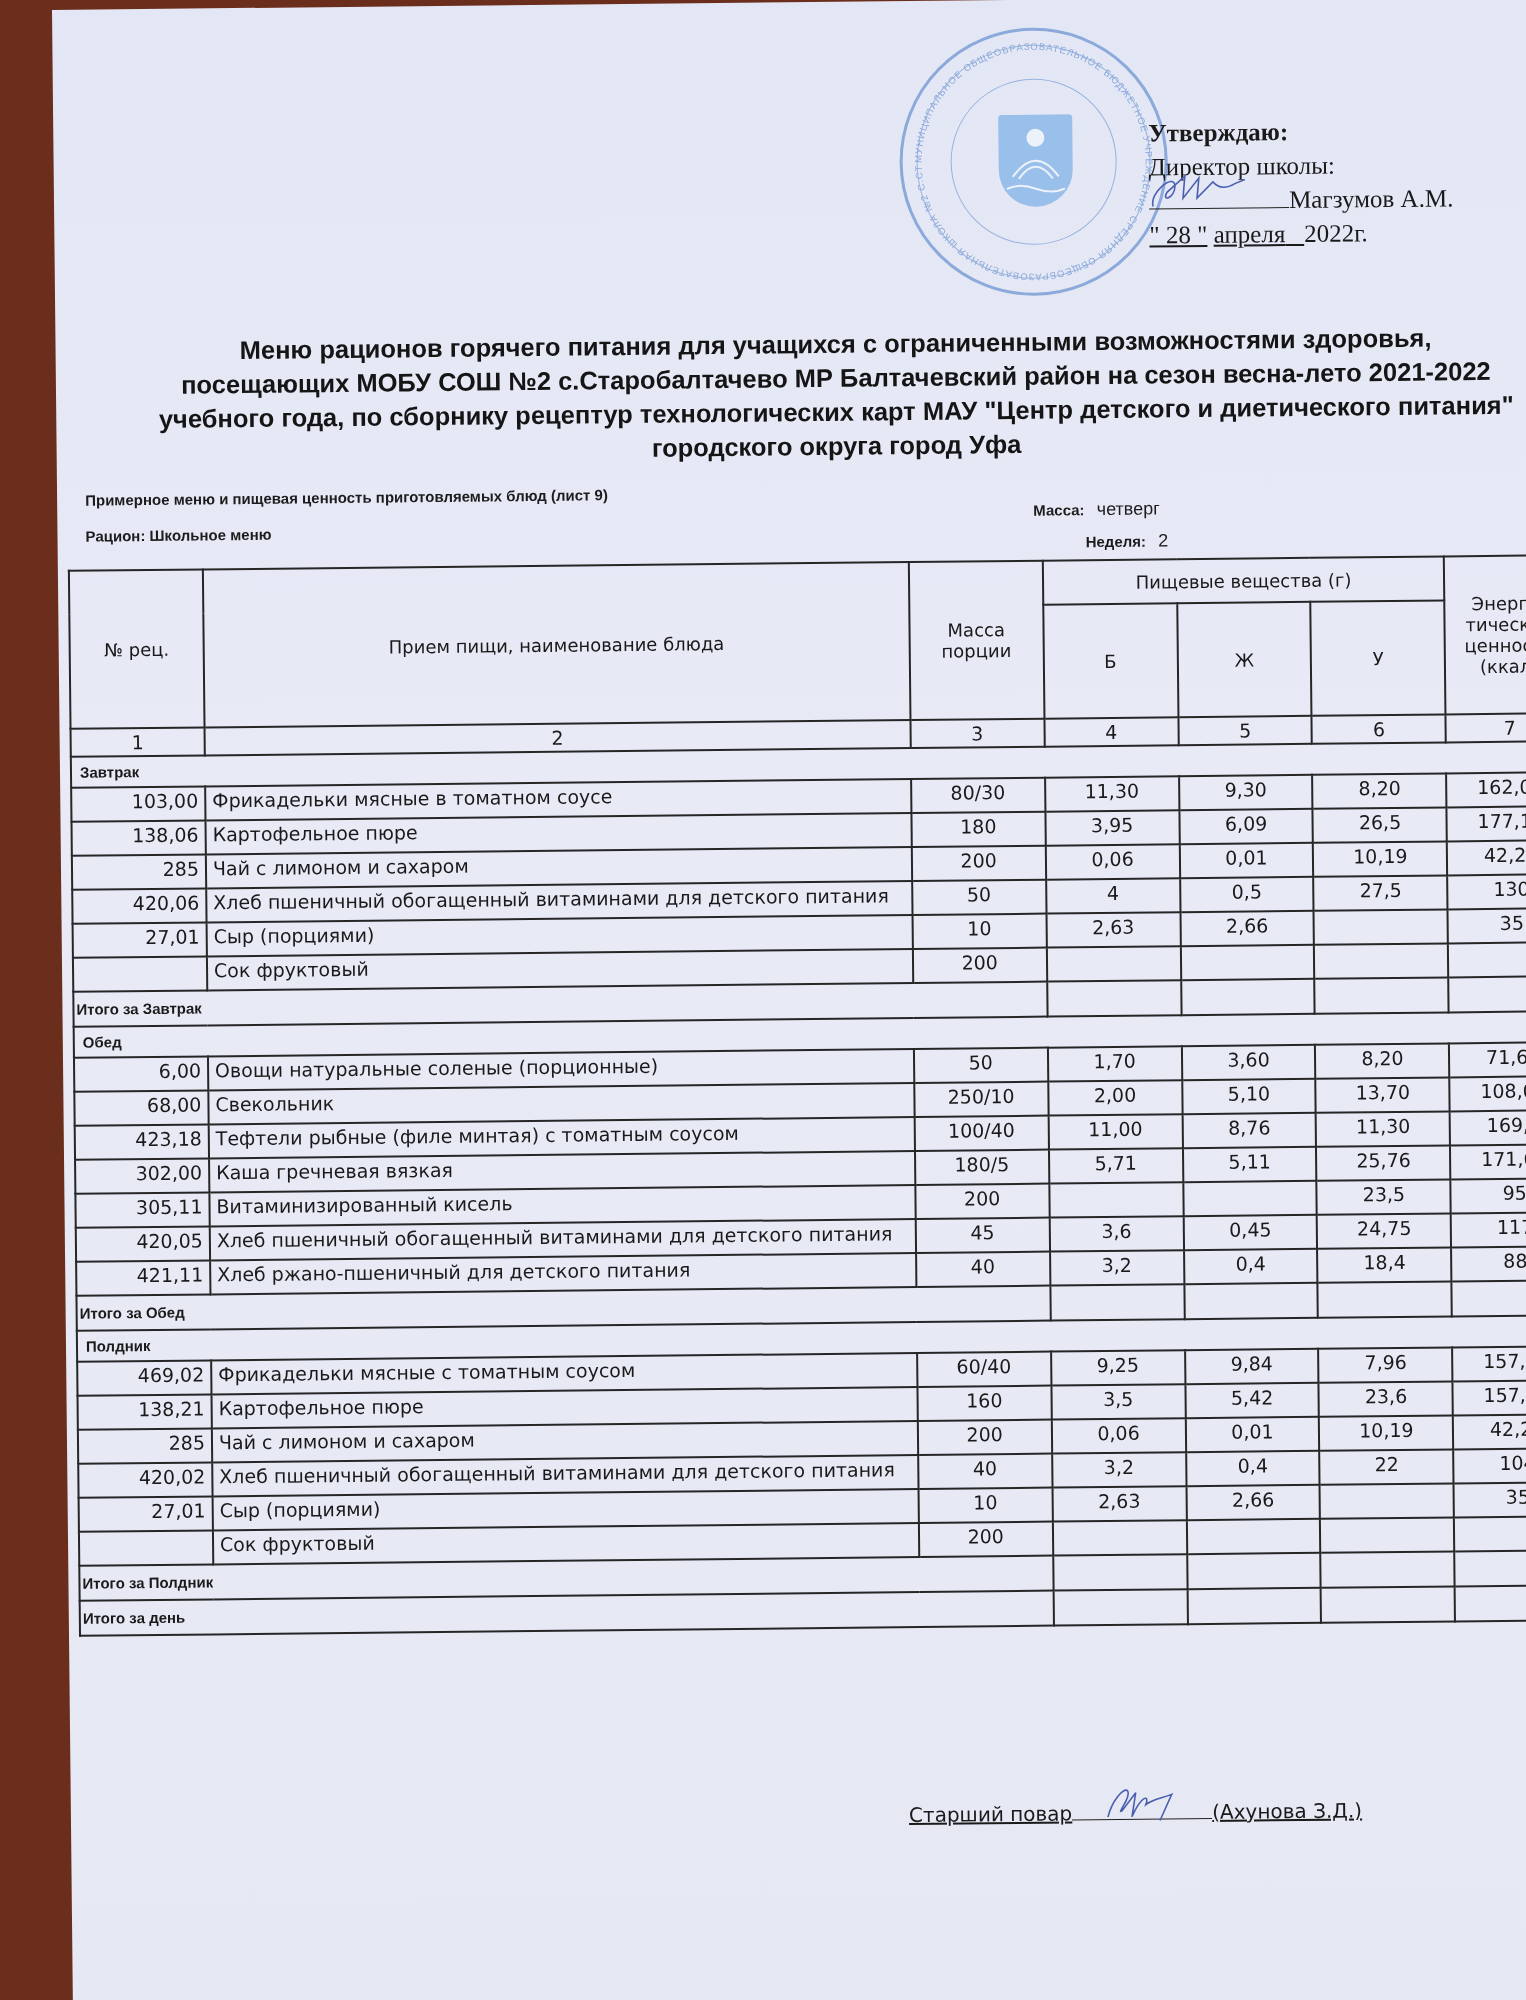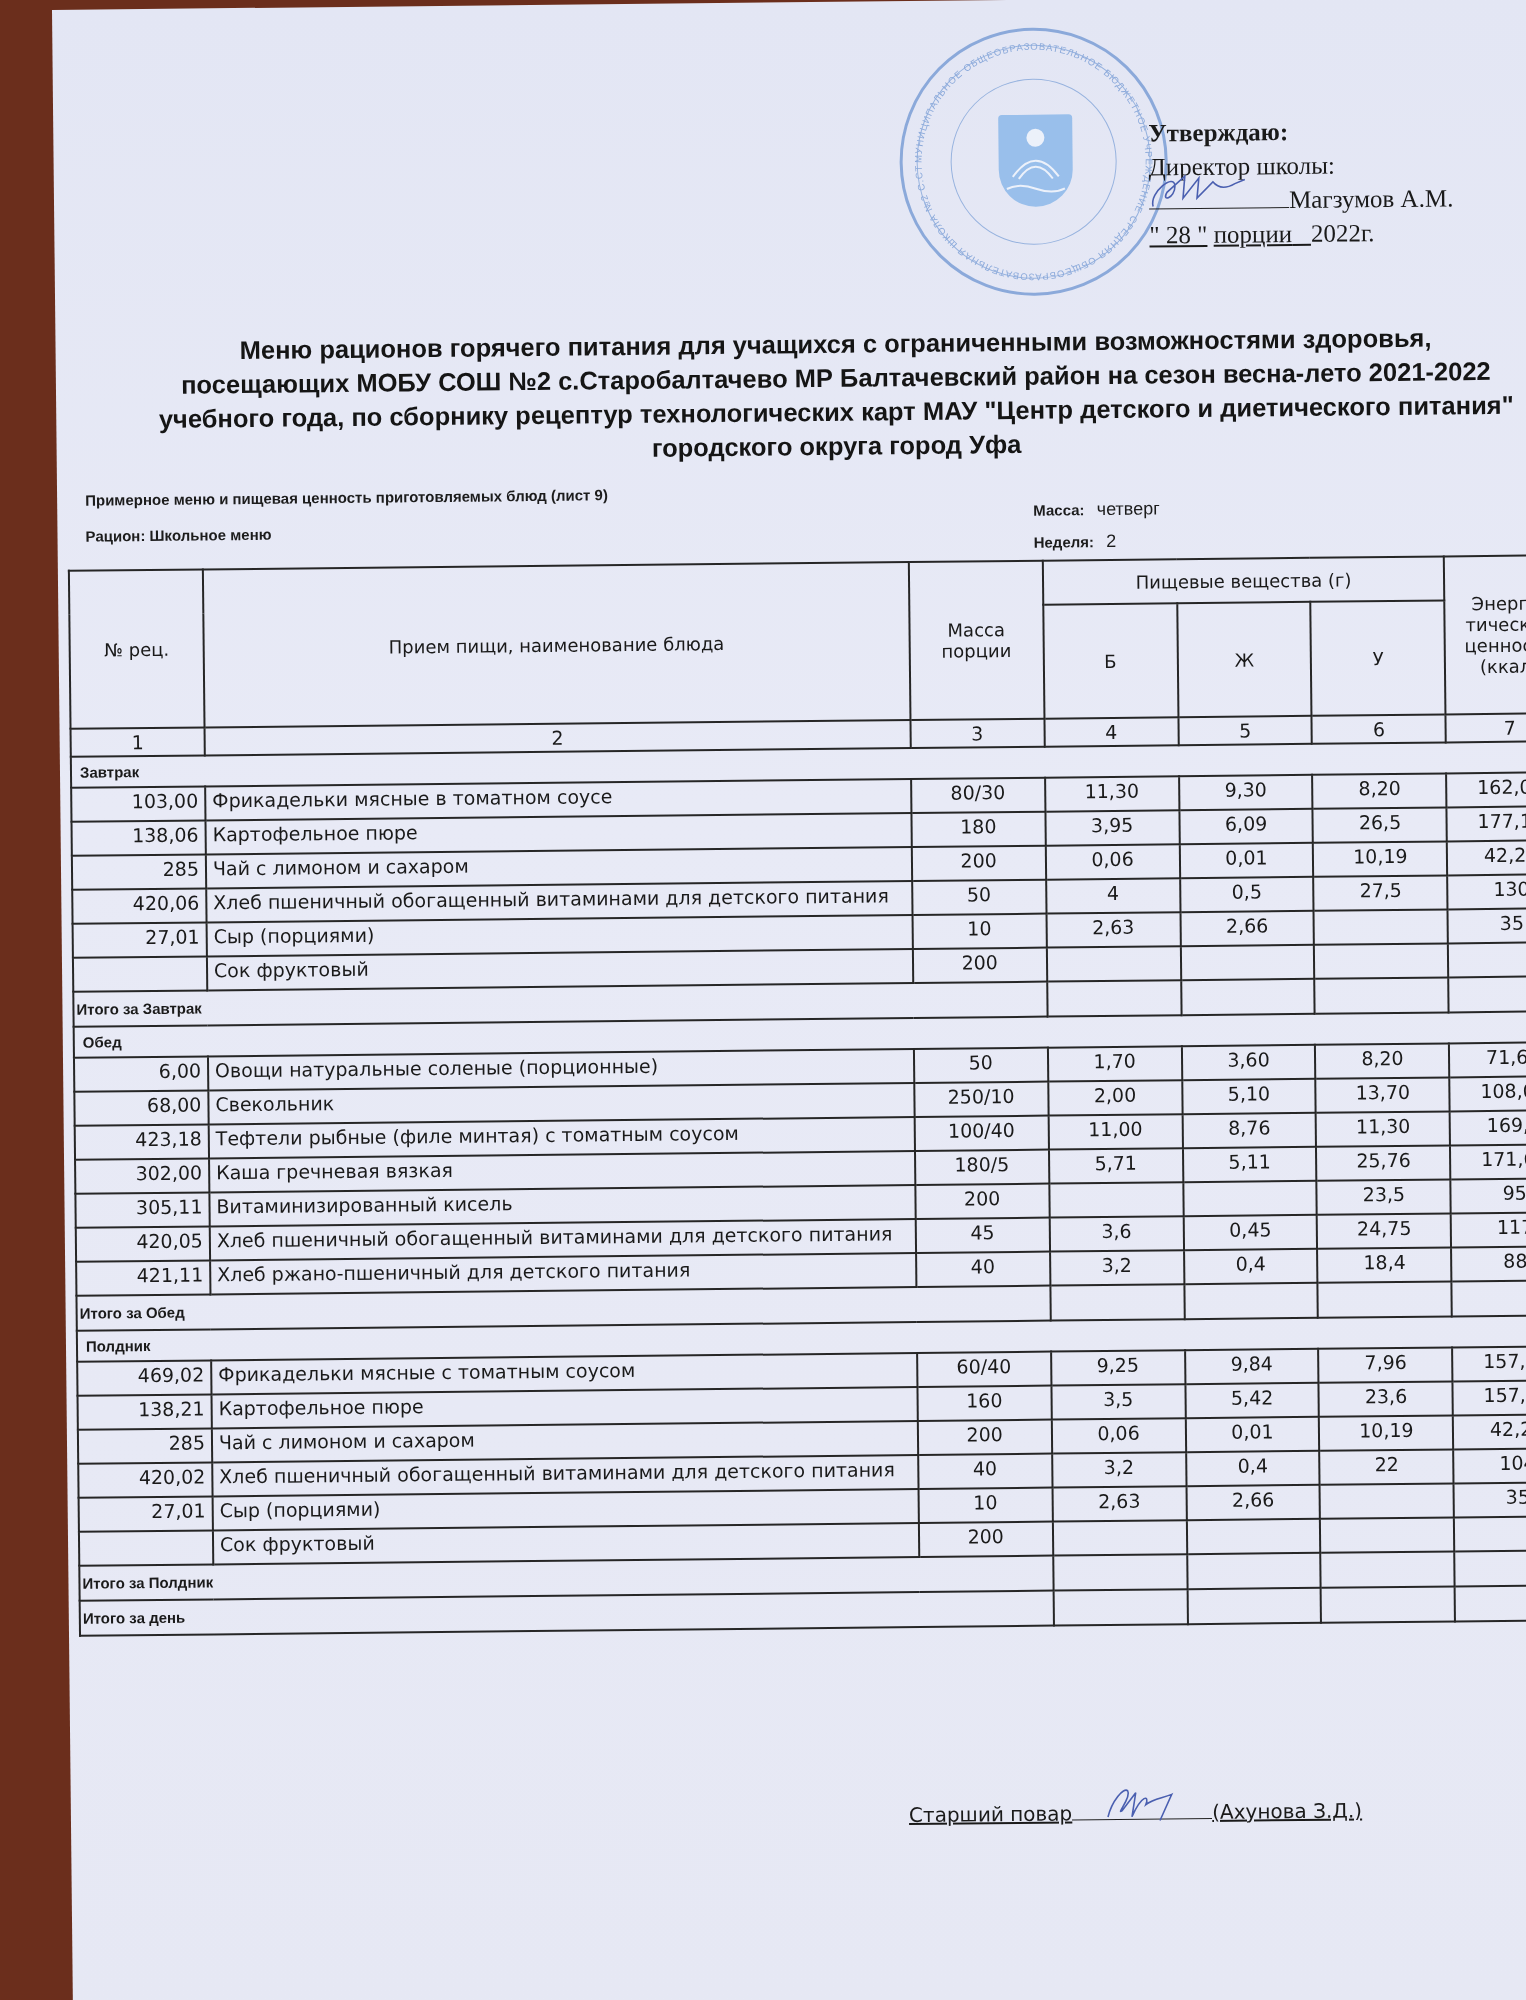--- a/index.html
+++ b/index.html
@@ -113,36 +113,36 @@
     <div class="bold">Утверждаю:</div>
     <div>Директор школы:</div>
     <div>
       <span class="sig-line">
         <svg width="140" height="50">
           <path d="M8 44 C4 30 30 10 30 24 C30 36 16 40 22 30 L40 14 L38 36 L54 16 L52 36 L68 20 Q76 30 90 22 L100 18" stroke="#4a5fb0" stroke-width="1.6" fill="none"></path>
         </svg>
       </span><span>Магзумов А.М.</span>
     </div>
     <div>
-      <span class="u">" 28 "</span>&nbsp;<span class="u">порции</span><span class="u">&nbsp;&nbsp;&nbsp;</span><span>2022г.</span>
+      <span class="u">" 28 "</span>&nbsp;<span class="u">апреля</span><span class="u">&nbsp;&nbsp;&nbsp;</span><span>2022г.</span>
     </div>
   </div>
 
   <div class="title">Меню рационов горячего питания для учащихся с ограниченными возможностями здоровья, посещающих МОБУ СОШ №2 с.Старобалтачево  МР Балтачевский район  на сезон весна-лето 2021-2022 учебного года, по сборнику рецептур технологических карт  МАУ "Центр детского и диетического питания"  городского округа город Уфа</div>
 
   <div class="sub" style="left:28px; top:482px;">Примерное меню и пищевая ценность приготовляемых блюд (лист 9)</div>
   <div class="sub" style="left:28px; top:518px;">
     <span>Рацион:</span>
     <span>Школьное меню</span>
   </div>
   <div class="sub" style="left:976px; top:500px;">
     <span>Масса:</span>
     <span class="val">четверг</span>
   </div>
-  <div class="sub" style="left:976px; top:532px;text-align:center;">
+  <div class="sub" style="left:1028px; top:532px;text-align:center;">
     <span>Неделя:</span>
     <span class="val">2</span>
   </div>
 
   <table class="menu">
     <thead>
       <tr>
         <th class="c-no" rowspan="2" style="text-align:center">№ рец.</th>
         <th class="c-name" rowspan="2">Прием пищи, наименование блюда</th>
         <th class="c-mass" rowspan="2">Масса порции</th>

